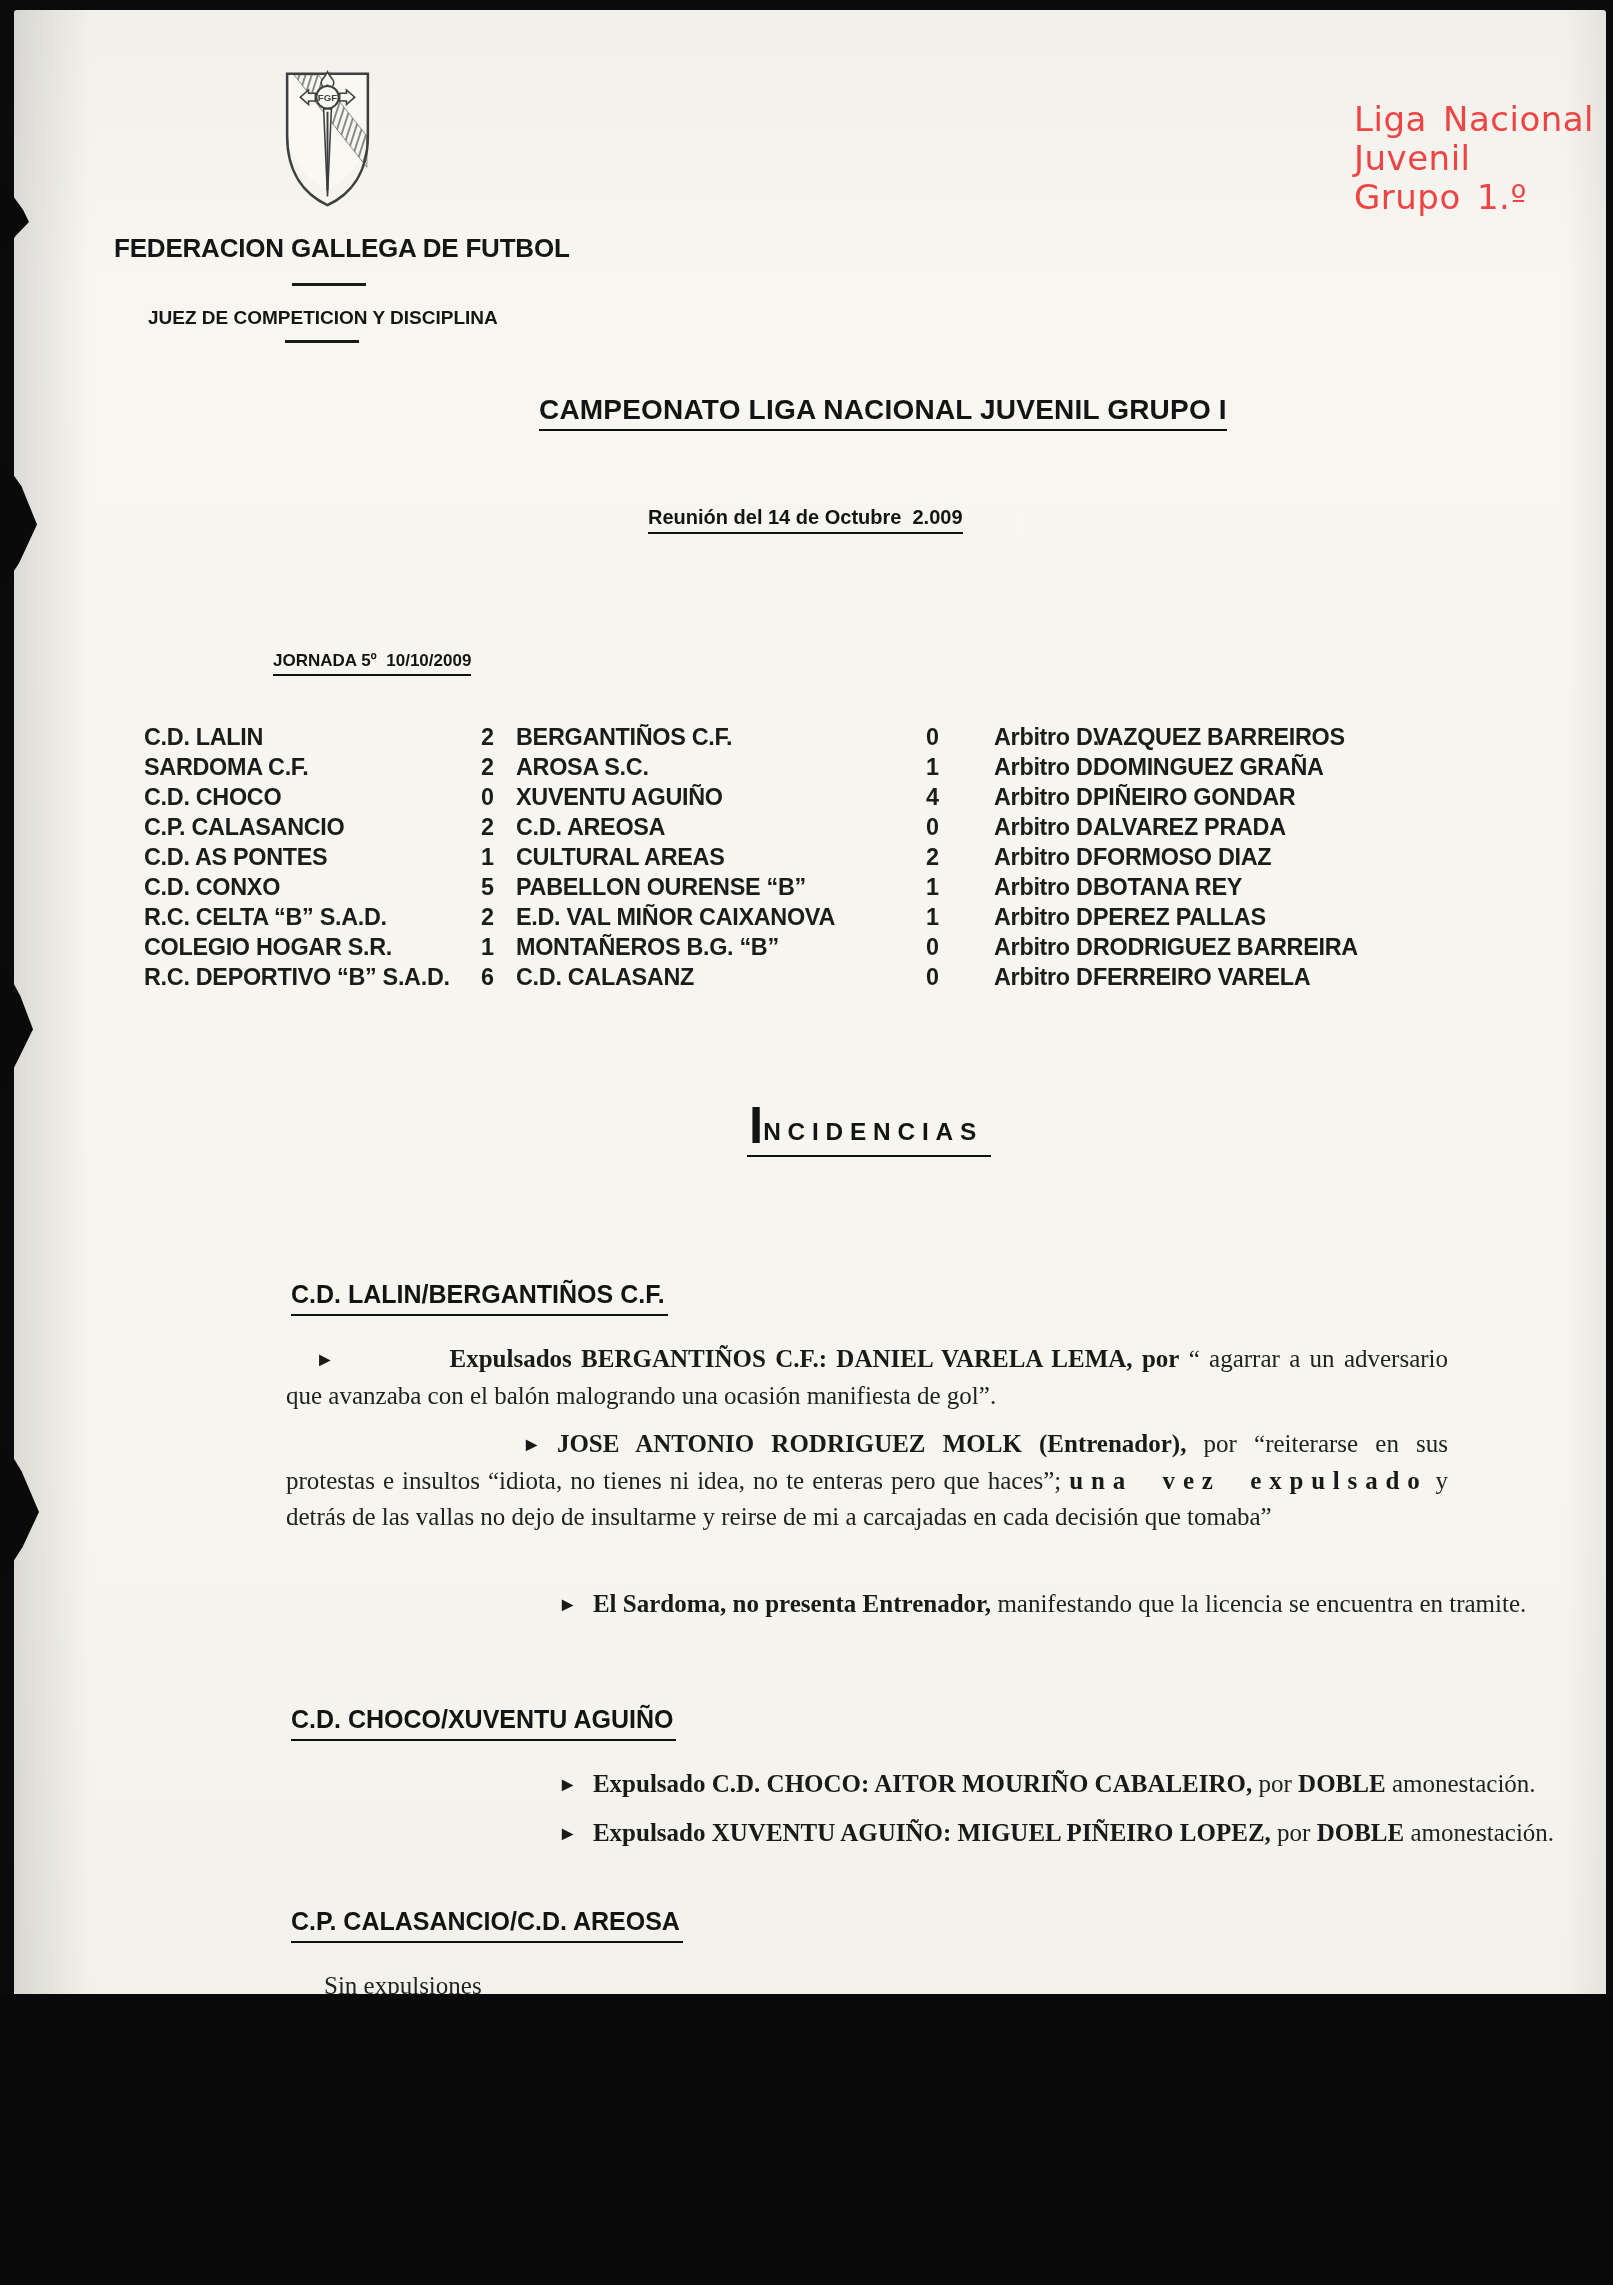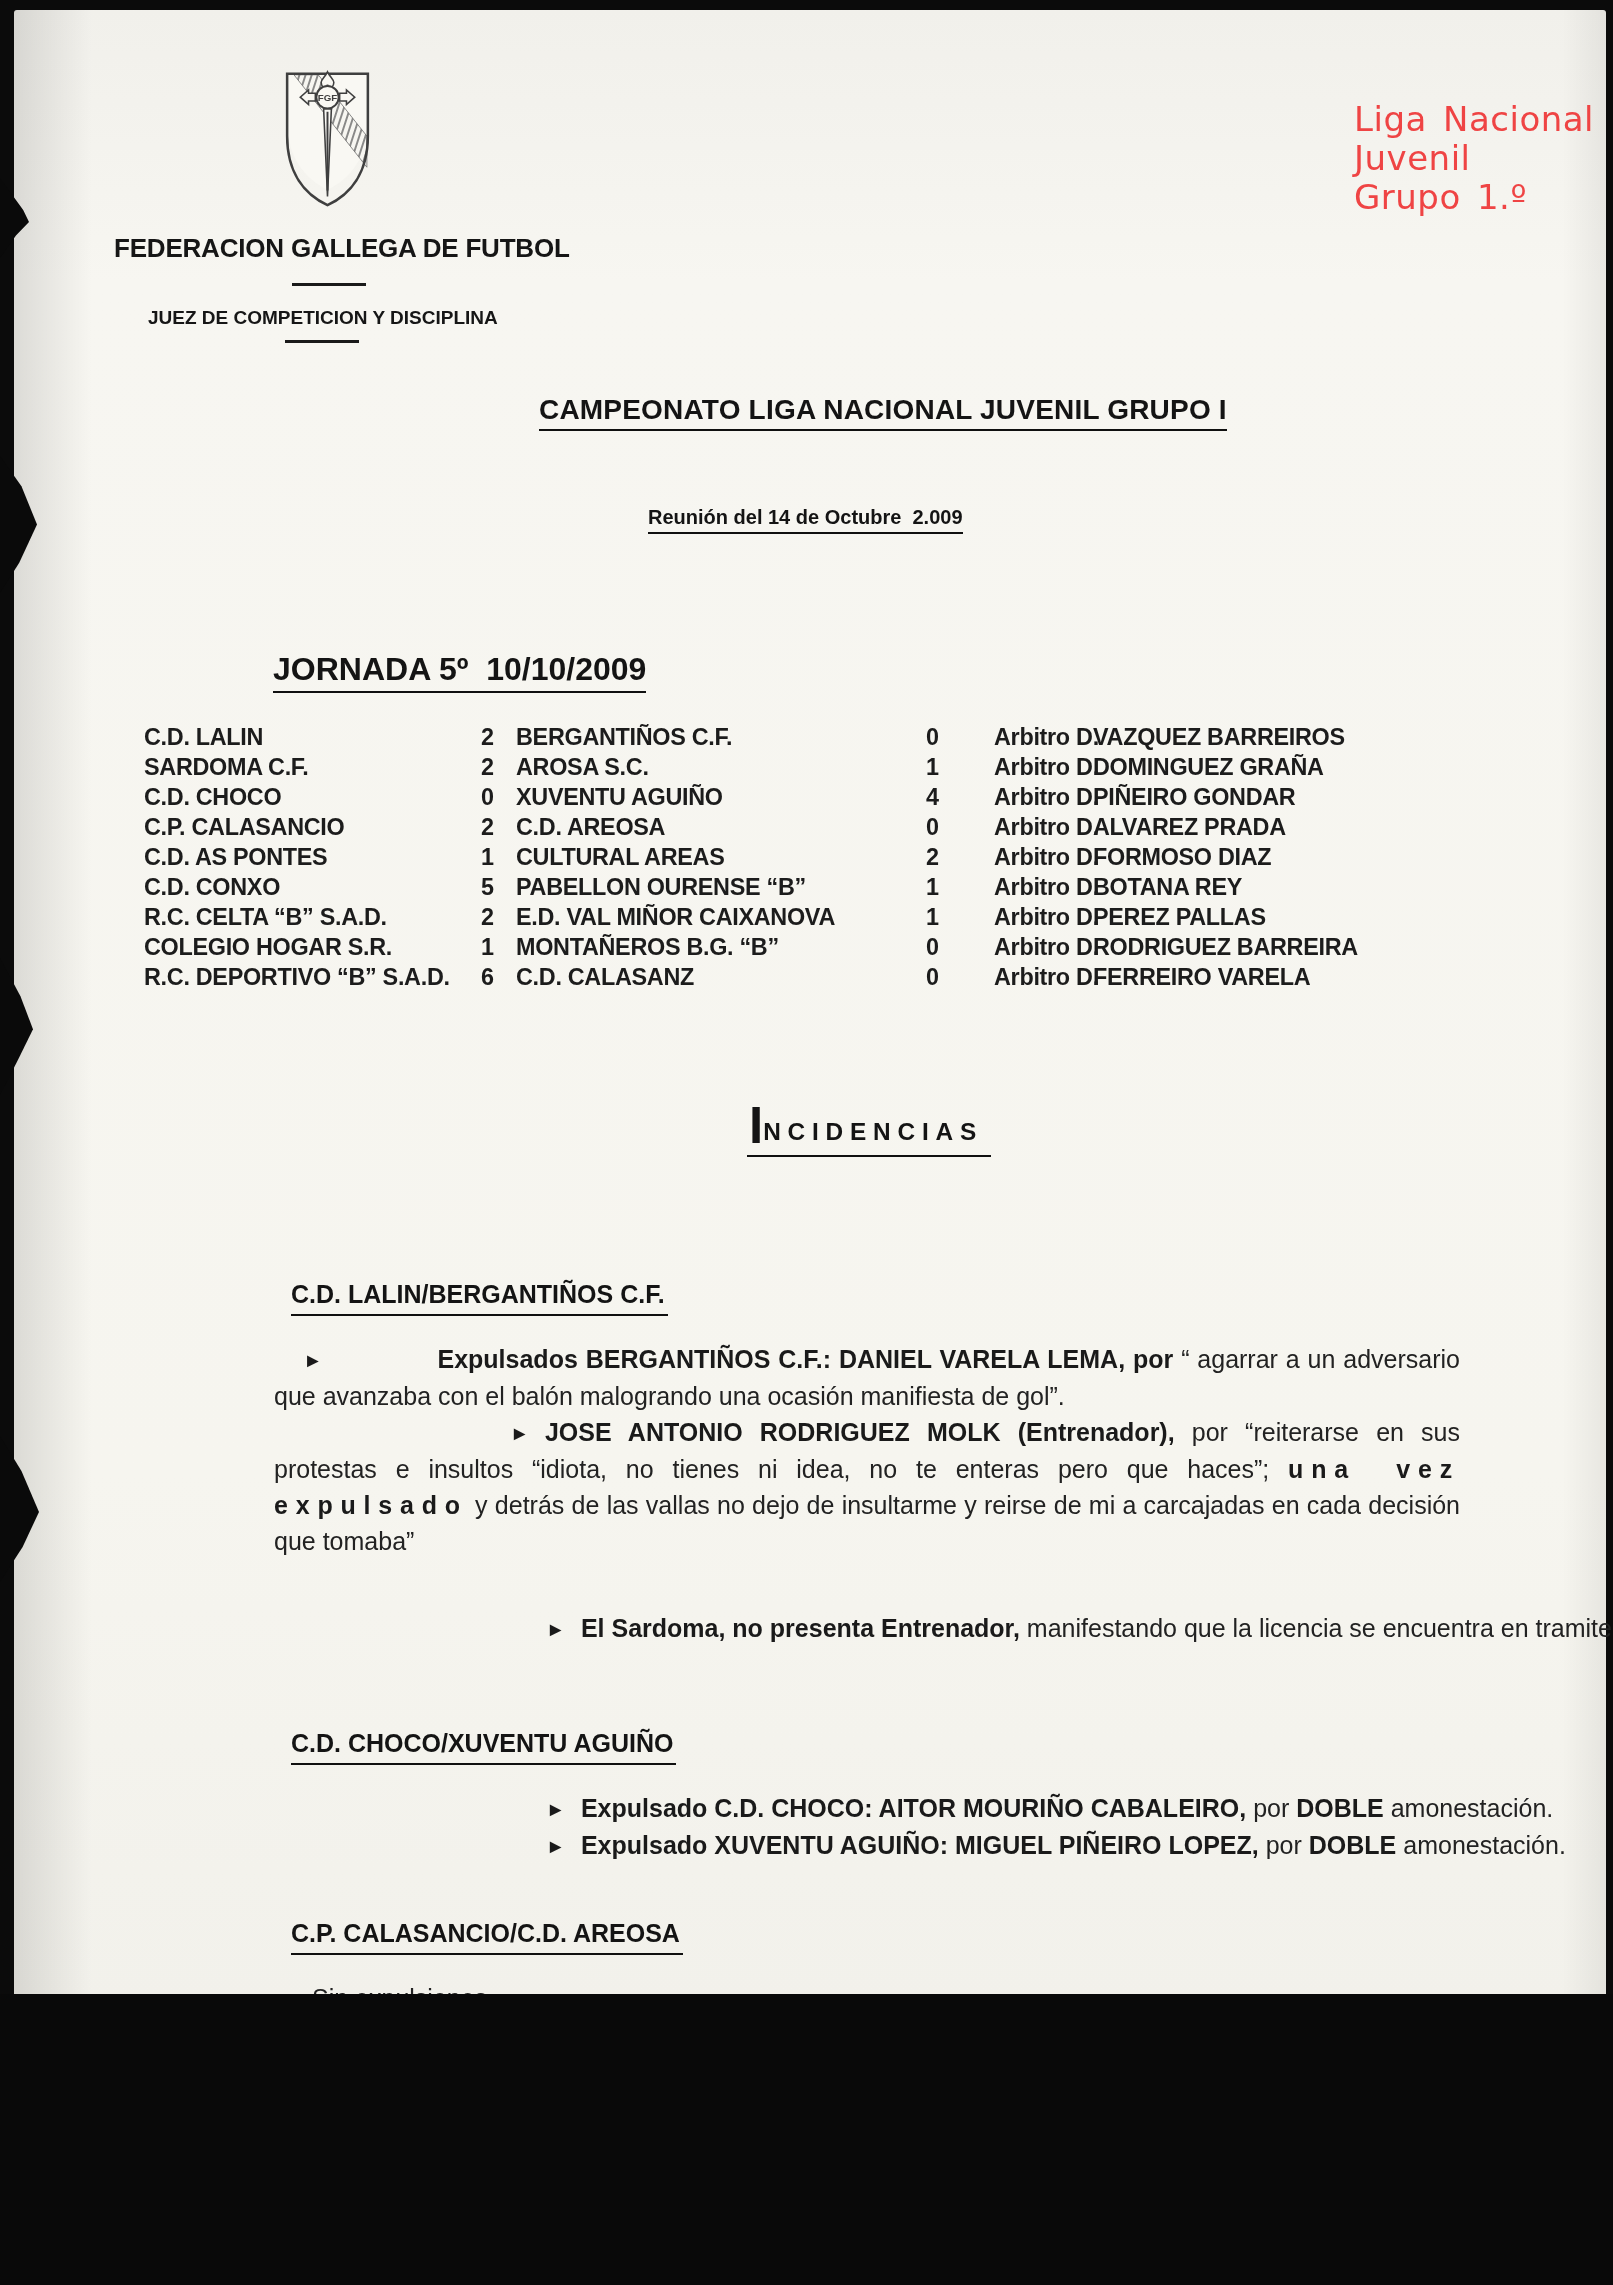--- a/index.html
+++ b/index.html
@@ -27,41 +27,41 @@
             letter-spacing:-0.2px;white-space:pre;color:#161616;}
   .rule{position:absolute;height:2.9px;background:#1a1a1a;}
   .rule.r1{left:292px;top:283px;width:74px;}
   .org-role{position:absolute;left:148px;top:307px;font-size:19px;font-weight:700;color:#161616;}
   .rule.r2{left:285px;top:340px;width:74px;}
 
   .u{border-bottom:2.9px solid #101010;padding-bottom:2.9px;}
   .doc-title{position:absolute;left:539px;top:394px;font-size:28px;font-weight:700;
              letter-spacing:0.2px;white-space:pre;color:#141414;}
   .meeting-title{position:absolute;left:648px;top:506px;font-size:20px;font-weight:700;white-space:pre;color:#141414;}
-  .jornada{position:absolute;left:273px;top:651px;font-size:32px;font-weight:700;white-space:pre;color:#141414;}
+  .jornada{position:absolute;left:273px;top:651px;font-size:17px;font-weight:700;white-space:pre;color:#141414;}
 
   .results{position:absolute;left:144px;top:724px;width:1346px;}
   .result-row{display:grid;grid-template-columns:337px 35px 410px 68px 99px auto;height:30px;
               font-size:23.4px;font-weight:700;letter-spacing:-0.3px;color:#1c1c1c;}
   .result-row .cell{white-space:nowrap;}
 
   .inc-title{position:absolute;left:747px;top:1100px;border-bottom:2.9px solid #101010;
              padding:0 7.8px 3.9px 2px;color:#141414;text-align:right;}
   .inc-title .big-i{font-size:51px;font-weight:700;line-height:1;vertical-align:-2.9px;}
   .inc-title .rest{font-size:24.4px;font-weight:700;letter-spacing:6.8px;}
 
   .incidencias{position:absolute;left:274px;top:1276px;width:1186px;
                font-size:25px;line-height:36px;color:#222;}
   .inc-section:nth-of-type(2){margin-top:51px;}
   .inc-section:nth-of-type(3){margin-top:78px;}
   .inc-section:nth-of-type(4){margin-top:51px;}
   .heading-wrap{margin:0 0 25px 17px;}
   .inc-heading{font-size:25px;font-weight:700;border-bottom:2.9px solid #101010;
                display:inline-block;padding:0 2.9px 2px 0;color:#141414;}
-  .inc-p{margin:0;text-align:justify;}
+  .inc-p{margin:12px;text-align:justify;font-family:Liberation Serif, serif;}
   .p-tab{text-indent:14.6px;}
   .p-inline{text-indent:118px;}
   .p-hang{text-indent:136px;text-align:left;white-space:nowrap;}
   .p-plain{text-indent:38px;text-align:left;}
   .bullet{font-size:19.5px;display:inline-block;color:#1a1a1a;vertical-align:1px;}
   .gap{display:inline-block;height:1px;}
   .p-tab .gap{width:115px;}
   .p-inline .gap{width:15.6px;}
   .p-hang .gap{width:15.6px;}
   .seg-b{font-weight:700;color:#1a1a1a;}

